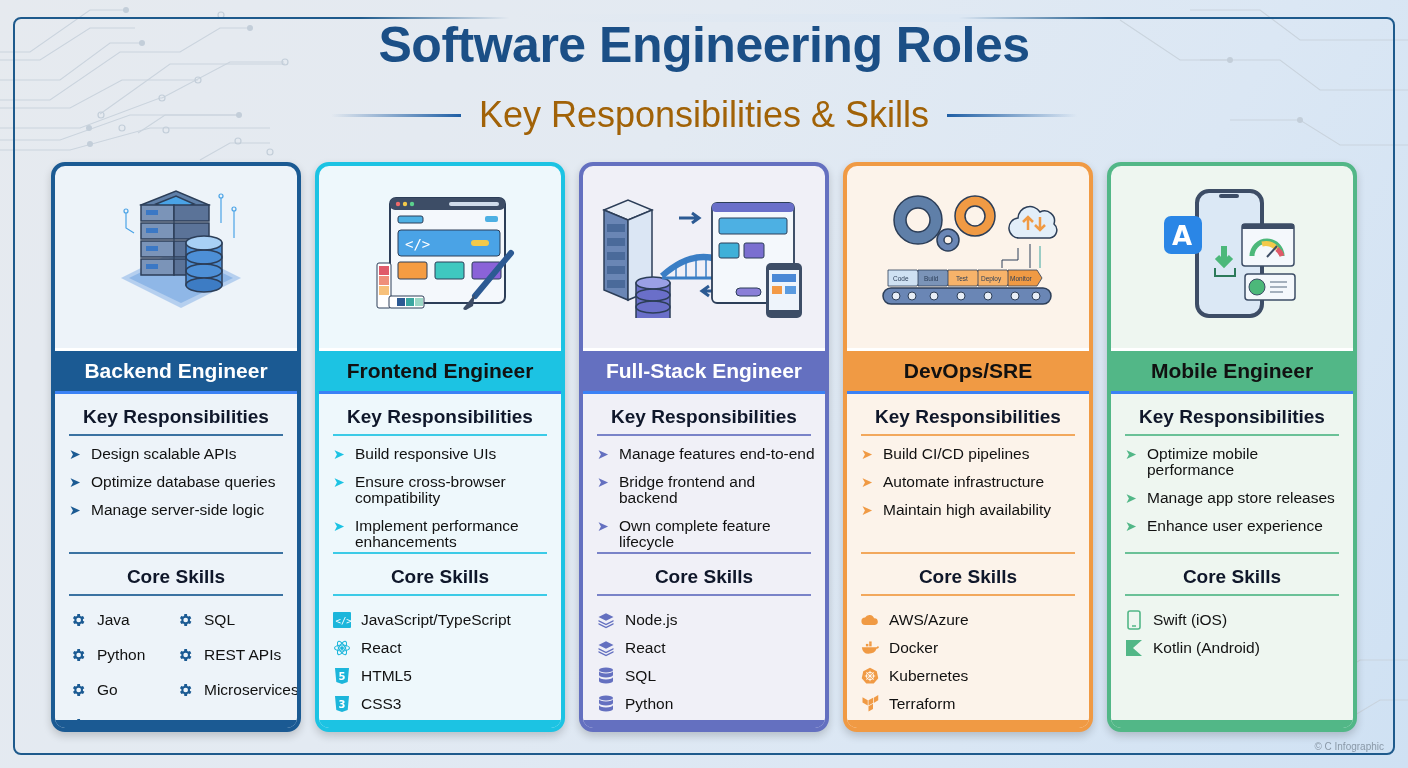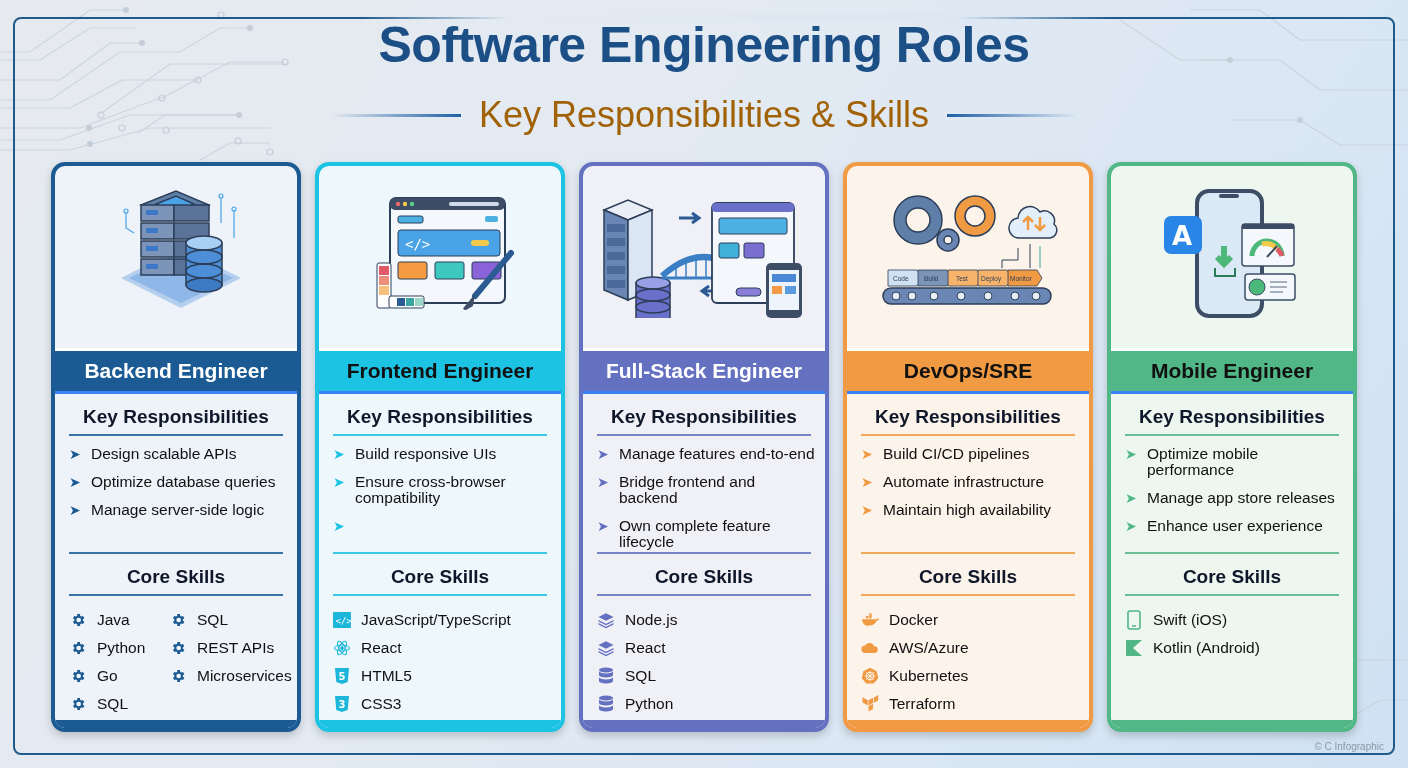--- a/index.html
+++ b/index.html
@@ -46,21 +46,21 @@
   }
   .section-title {
     text-align: center; font-weight: bold; font-size: 19px; color: #0f172a; margin-top: 12px; height: 24px;
   }
   .divider { height: 2px; background: var(--accent); margin: 4px 14px 0 14px; opacity: 0.85; }
   .resp { list-style: none; padding: 10px 10px 0 14px; height: 112px; }
   .resp li { display: flex; align-items: flex-start; font-size: 15.5px; color: #111; line-height: 16px; margin-bottom: 12px; }
   .resp li .arrow { color: var(--accent); width: 22px; flex: none; font-size: 14px; line-height: 16px; }
   .resp li .txt { flex: 1; }
   .skills-wrap { padding: 10px 10px 0 14px; }
-  .skills { list-style: none; }
+  .skills { list-style: none; gap: 7px; }
   .skills li { display: flex; align-items: center; font-size: 15.5px; color: #111; height: 28px; }
   .skills li .sic { width: 18px; height: 18px; margin-right: 10px; flex: none; display: flex; align-items: center; justify-content: center; }
   .skills.two-col { display: grid; grid-template-columns: 100px 120px; grid-auto-flow: column; grid-template-rows: repeat(4, 28px); }
 
   .c-backend { --accent: #1b5a93; --bg: #edf3f9; --btext: #ffffff; }
   .c-frontend { --accent: #1cc3e3; --bg: #eef8fc; --btext: #111111; }
   .c-fullstack { --accent: #6470c0; --bg: #f0f0f7; --btext: #ffffff; }
   .c-devops { --accent: #f09a44; --bg: #fcf3ea; --btext: #111111; }
   .c-mobile { --accent: #52b787; --bg: #eef6f0; --btext: #111111; }
 
@@ -287,20 +287,21 @@
       <li>
           <span class="arrow">➤</span>
           <span class="txt">Build responsive UIs</span>
         </li>
       <li>
           <span class="arrow">➤</span>
           <span class="txt">Ensure cross-browser compatibility</span>
         </li>
       <li>
           <span class="arrow">➤</span>
+          <span class="txt">Implement performance enhancements</span>
         </li>
     </ul>
     <div class="divider"></div>
     <div class="section-title">Core Skills</div>
     <div class="divider"></div>
     <div class="skills-wrap">
       <ul class="skills">
         <li>
             <span class="sic">
               <svg width="18" height="16" viewBox="0 0 18 16">
@@ -515,36 +516,36 @@
           <span class="txt">Maintain high availability</span>
         </li>
     </ul>
     <div class="divider"></div>
     <div class="section-title">Core Skills</div>
     <div class="divider"></div>
     <div class="skills-wrap">
       <ul class="skills">
         <li>
             <span class="sic">
+              <svg width="22" height="14" viewBox="0 0 22 14">
+                <path d="M5 13 a4.5 4.5 0 0 1 0 -9 a6 6 0 0 1 11 1 a4 4 0 0 1 1 8z" fill="#f09a44"></path>
+              </svg>
+            </span>
+            <span>AWS/Azure</span>
+          </li>
+        <li>
+            <span class="sic">
               <svg width="22" height="16" viewBox="0 0 22 16" fill="#f09a44">
                 <rect x="6" y="3" width="3" height="3"></rect>
                 <rect x="10" y="3" width="3" height="3"></rect>
                 <rect x="10" y="0" width="3" height="3"></rect>
                 <path d="M1 7 h18 q2 -2 3 0 q-1 2 -3 2 q-2 6 -10 6 q-7 0 -8 -8z"></path>
               </svg>
             </span>
             <span>Docker</span>
-          </li>
-        <li>
-            <span class="sic">
-              <svg width="22" height="14" viewBox="0 0 22 14">
-                <path d="M5 13 a4.5 4.5 0 0 1 0 -9 a6 6 0 0 1 11 1 a4 4 0 0 1 1 8z" fill="#f09a44"></path>
-              </svg>
-            </span>
-            <span>AWS/Azure</span>
           </li>
         <li>
             <span class="sic">
               <svg width="18" height="18" viewBox="0 0 24 24">
                 <polygon points="12,1 21,5.5 23,15 17,22 7,22 1,15 3,5.5" fill="#f09a44"></polygon>
                 <circle cx="12" cy="12" r="5" fill="none" stroke="#fff" stroke-width="1.2"></circle>
                 <g stroke="#fff" stroke-width="1">
                   <line x1="12" y1="5" x2="12" y2="19"></line>
                   <line x1="5" y1="12" x2="19" y2="12"></line>
                   <line x1="7" y1="7" x2="17" y2="17"></line>

